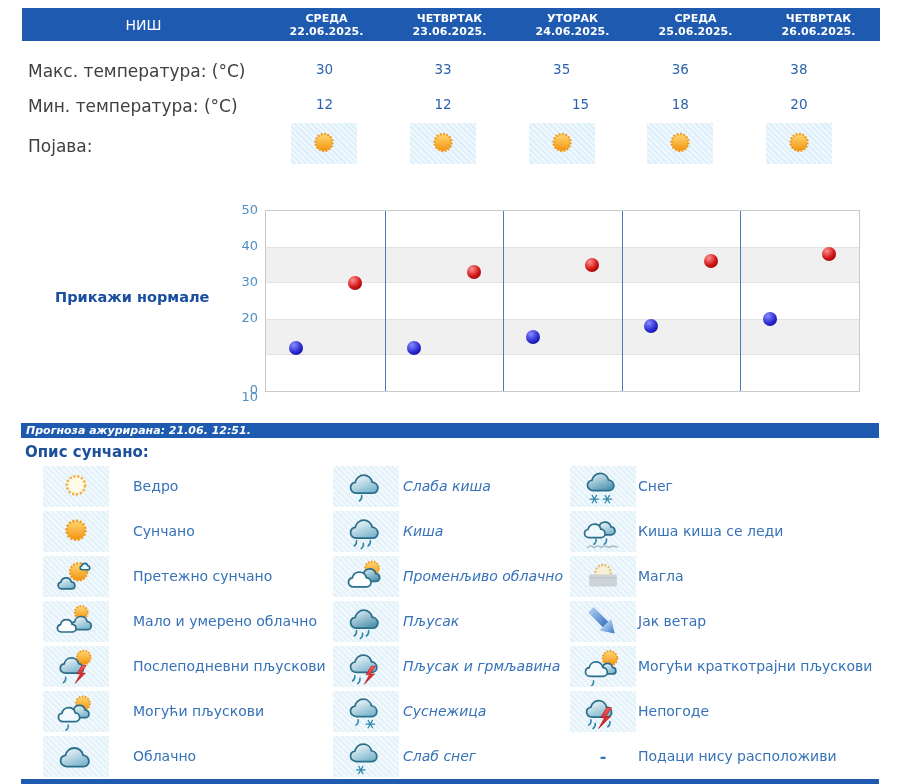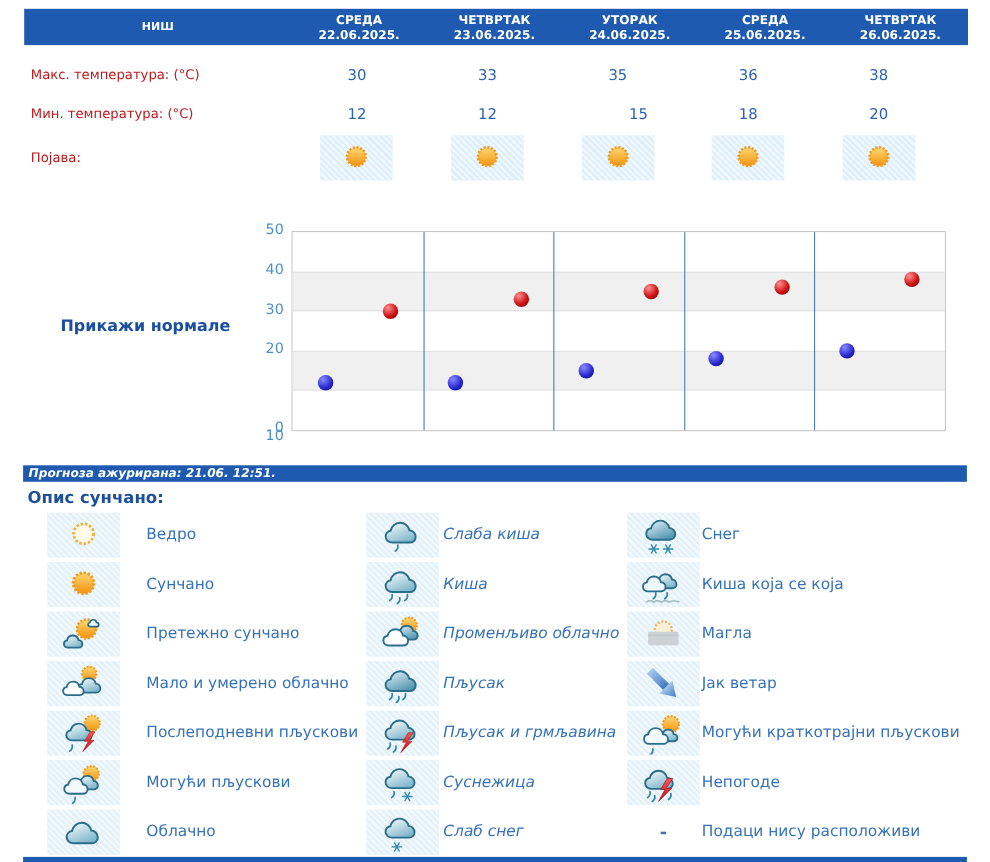--- a/index.html
+++ b/index.html
@@ -2,24 +2,24 @@
 <html><head>
 <meta charset="utf-8">
 <style>
   html,body{margin:0;padding:0;background:#fff;}
   .page{position:relative;width:900px;height:784px;background:#ffffff;overflow:hidden;
         font-family:"DejaVu Sans","Liberation Sans",sans-serif;}
 
   
   .header-bar{position:absolute;left:22px;top:8px;width:858px;height:33px;
               background:#1e5bb0;display:flex;align-items:center;}
-  .hcell0{width:243px;text-align:center;color:#fff;font-weight:bold;font-size:10px;}
+  .hcell0{width:243px;text-align:center;color:#fff;font-weight:normal;font-size:14px;}
   .hcell{flex:1;text-align:center;color:#fff;font-weight:bold;font-size:11px;line-height:13px;
          display:flex;flex-direction:column;justify-content:center;}
-  .trow-label{position:absolute;left:28px;font-size:12px;color:#b91c1c;white-space:nowrap;}
+  .trow-label{position:absolute;left:28px;font-size:17px;color:#404040;white-space:nowrap;}
   .vcell{position:absolute;width:119px;text-align:center;font-size:13.5px;color:#2d63ac;}
   .phen-cell{position:absolute;top:123px;width:66px;height:41px;
              background-color:#ddeffa;
              background-image:repeating-linear-gradient(45deg,rgba(255,255,255,.55) 0 2px,transparent 2px 4px);
              display:flex;align-items:center;justify-content:center;}
 
   
   .normals-link{position:absolute;left:55px;top:289px;font-size:14.5px;font-weight:bold;
                 color:#1a4fa0;text-decoration:none;cursor:pointer;}
   .plot{position:absolute;left:265px;top:210px;width:593px;height:180px;
@@ -441,21 +441,21 @@
           </svg>
         </div>
         <div class="lg-label">Снег</div>
       </div>
       <div class="lg-item">
         <div class="lg-icon">
           <svg width="40" height="38" viewBox="0 0 44 44">
             <use href="#i-freezing-rain"></use>
           </svg>
         </div>
-        <div class="lg-label">Киша која се која</div>
+        <div class="lg-label">Киша киша се леди</div>
       </div>
       <div class="lg-item">
         <div class="lg-icon">
           <svg width="40" height="38" viewBox="0 0 44 44">
             <use href="#i-fog"></use>
           </svg>
         </div>
         <div class="lg-label">Магла</div>
       </div>
       <div class="lg-item">

